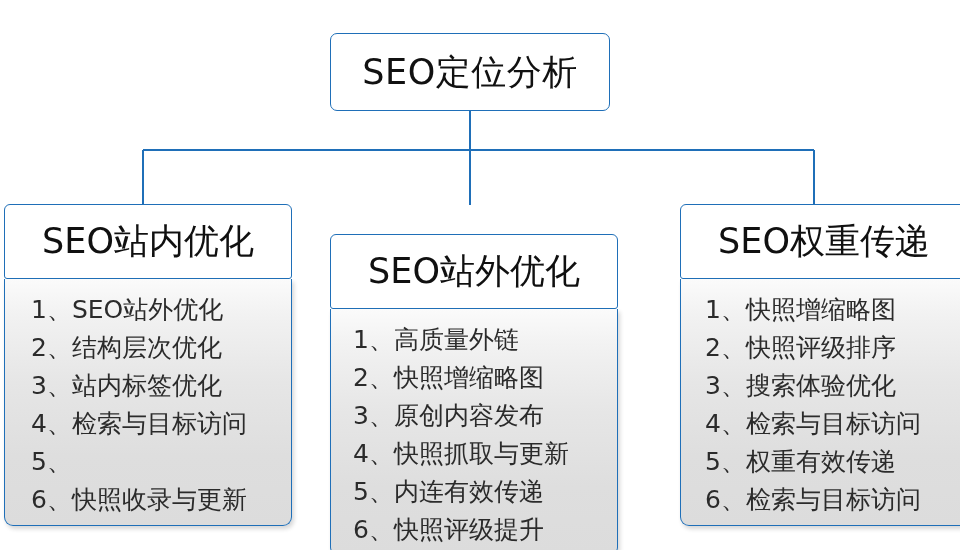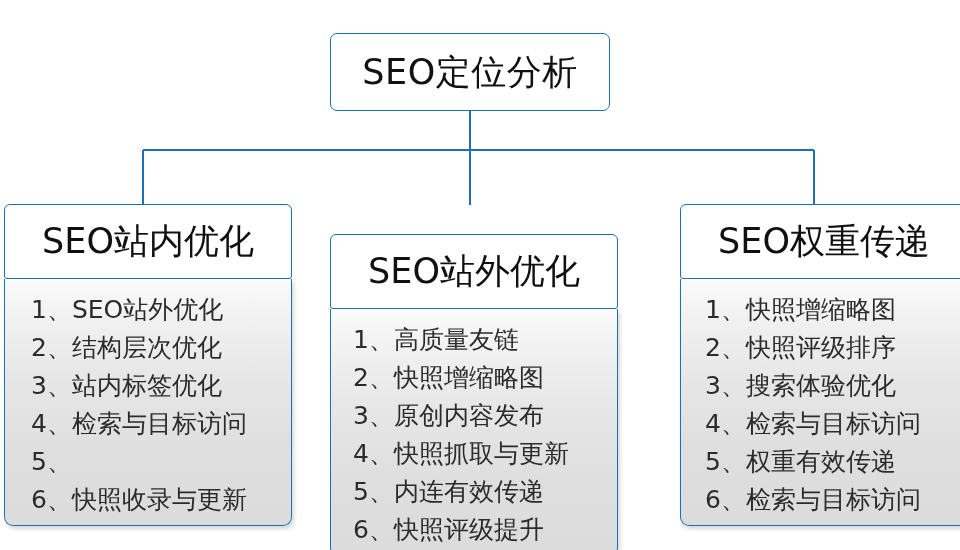--- a/index.html
+++ b/index.html
@@ -166,21 +166,21 @@
     </div>
   </div>
 
   <div class="column col-2">
     <div class="col-header">
       <div class="col-header-title">SEO站外优化</div>
     </div>
     <div class="col-list">
       <div class="list-item">
         <span class="idx">1、</span>
-        <span class="txt">高质量友链</span>
+        <span class="txt">高质量外链</span>
       </div>
       <div class="list-item">
         <span class="idx">2、</span>
         <span class="txt">快照增缩略图</span>
       </div>
       <div class="list-item">
         <span class="idx">3、</span>
         <span class="txt">原创内容发布</span>
       </div>
       <div class="list-item">

